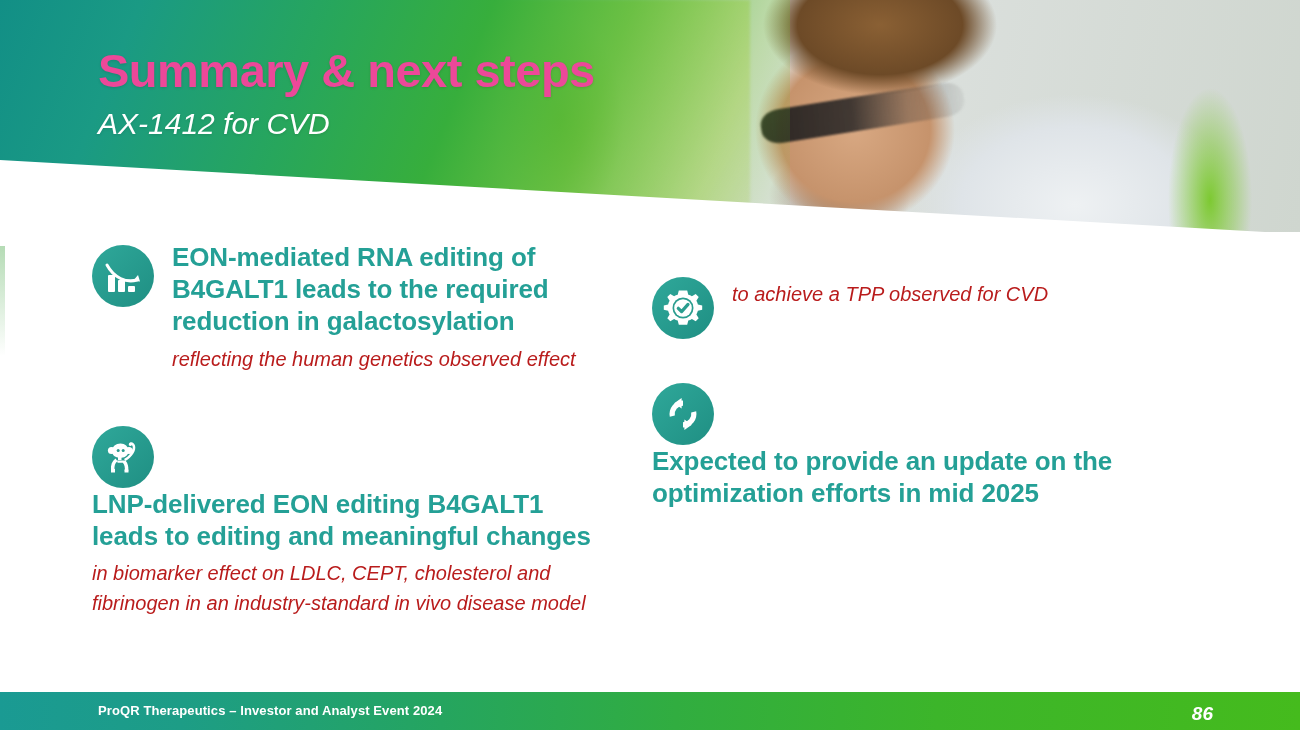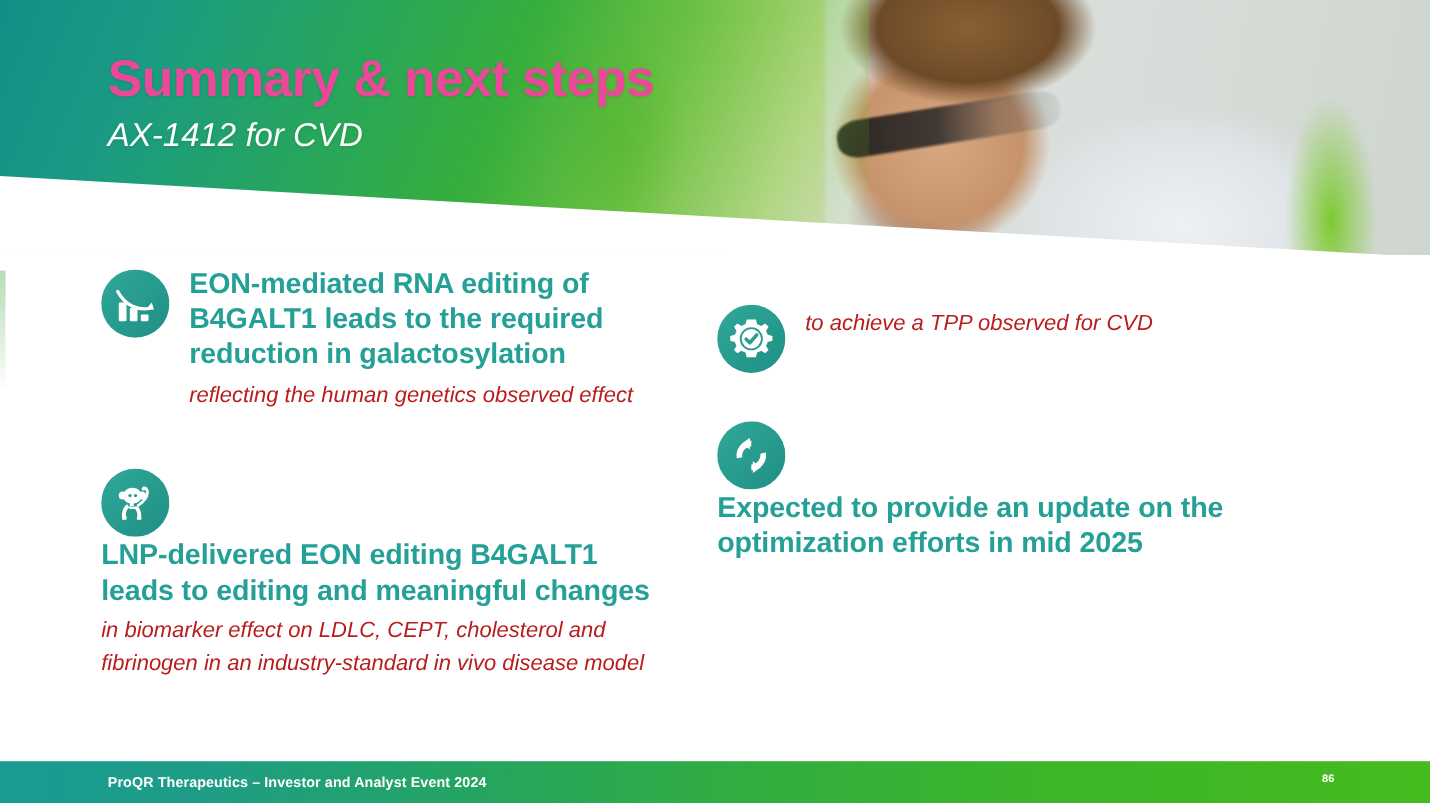--- a/index.html
+++ b/index.html
@@ -185,23 +185,24 @@
     position: absolute;
     left: 98px; top: 11px;
     font-size: 13px;
     font-weight: bold;
     color: #ffffff;
     letter-spacing: 0.1px;
   }
   .footer-page {
     position: absolute;
     right: 87px; top: 11px;
-    font-size: 10px;
+    font-size: 19px;
     font-weight: bold;
     color: #ffffff;
+    font-style: italic;
   }
 </style>
 </head>
 <body>
 
 <div class="slide">
 
   <div class="header">
     <div class="photo"></div>
     <div class="glassware"></div>

